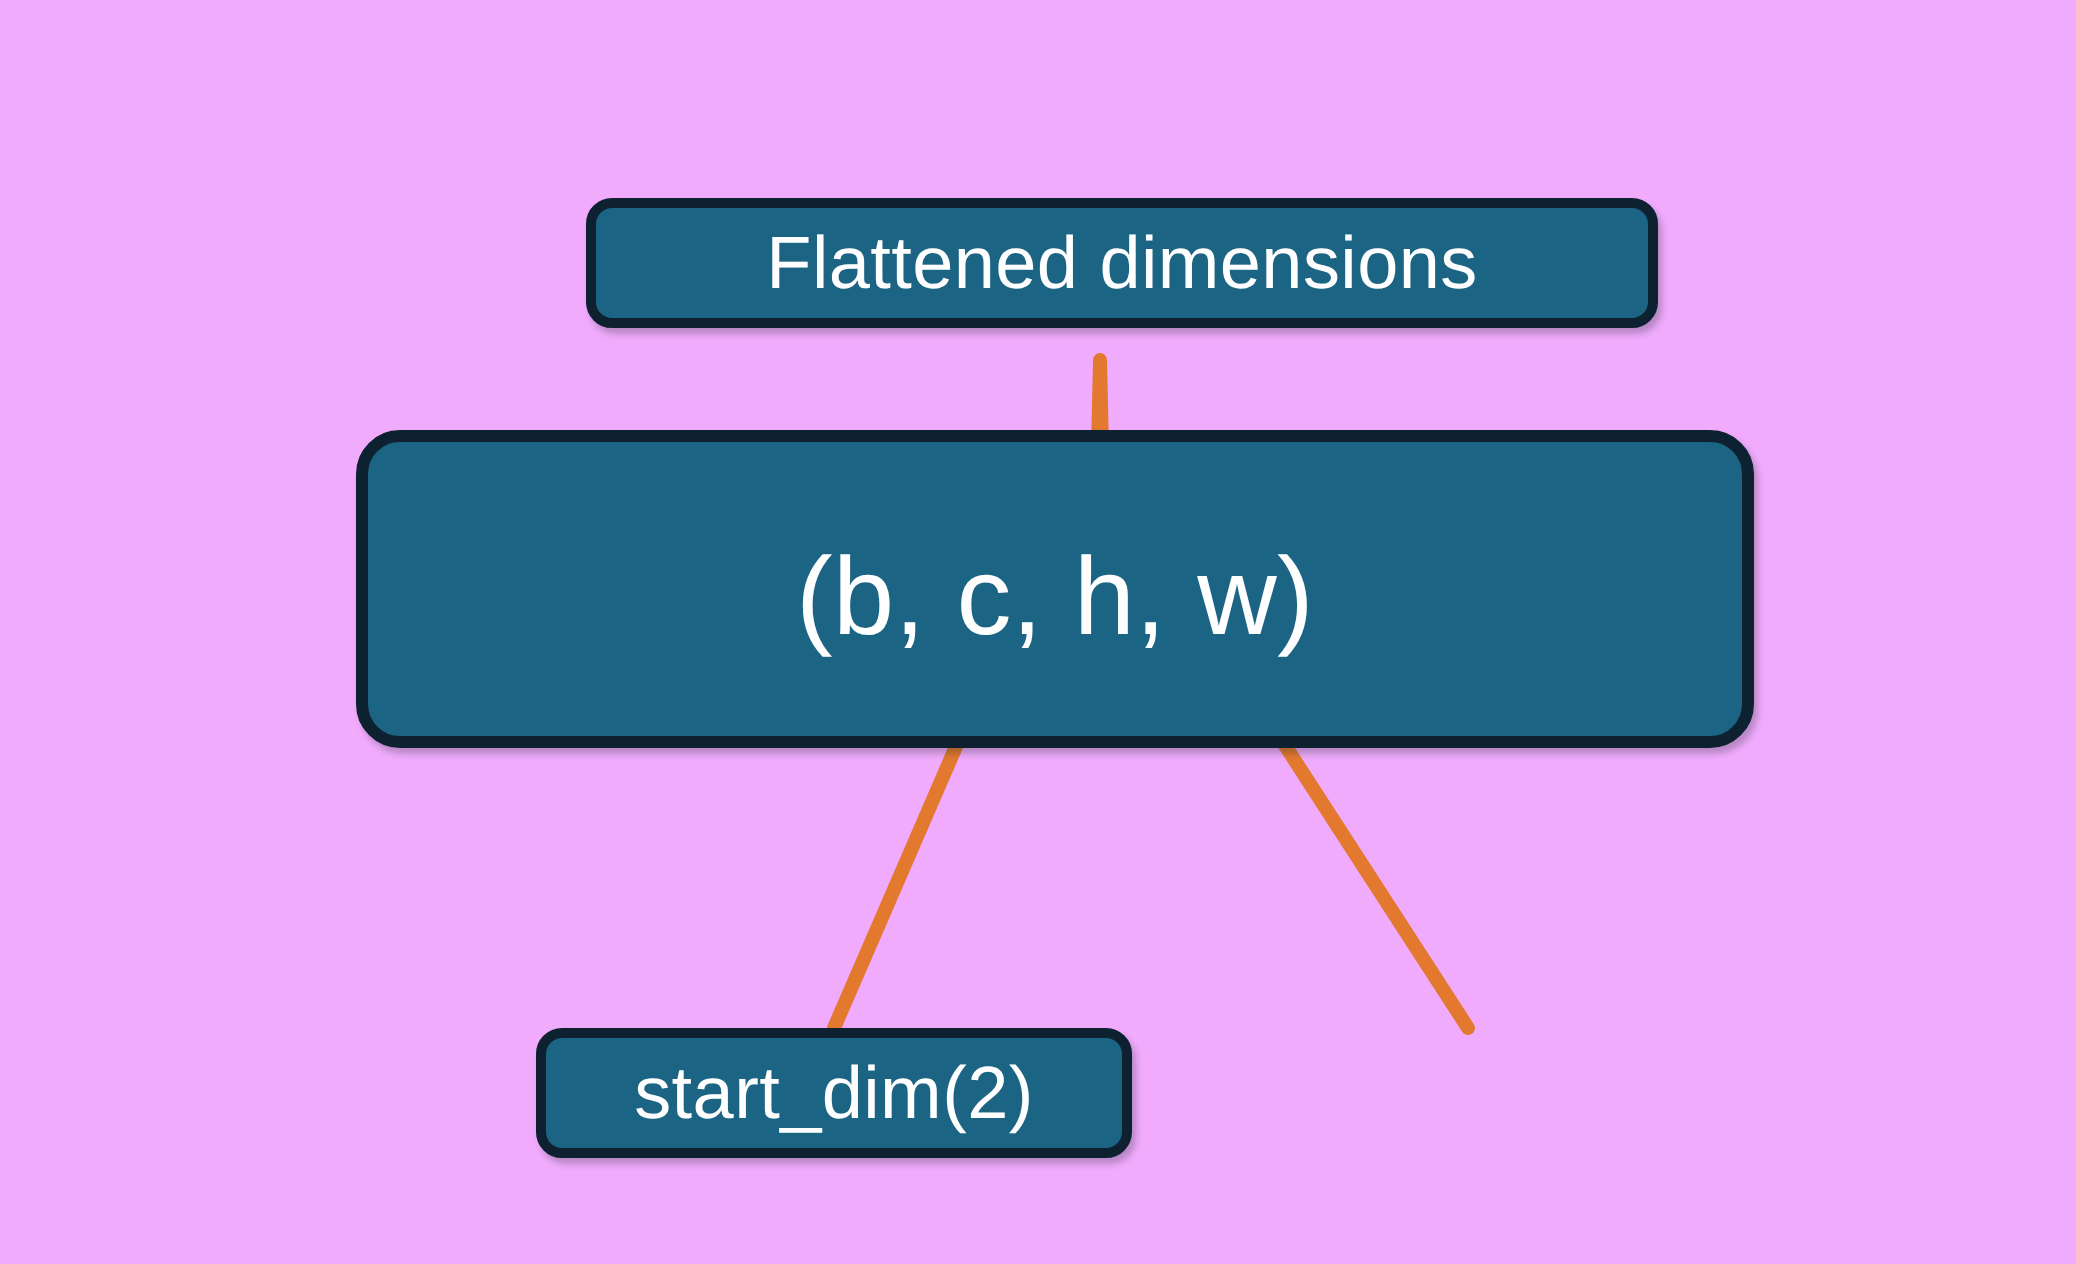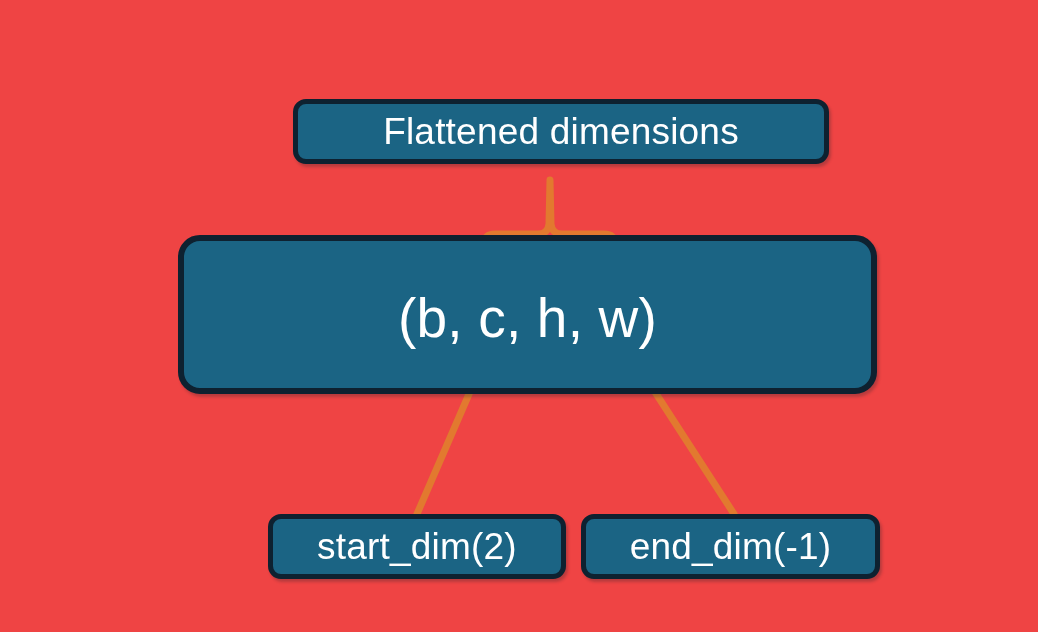--- a/index.html
+++ b/index.html
@@ -8,21 +8,21 @@
     padding: 0;
     background: #ffffff;
   }
   body {
     font-family: "Liberation Sans", sans-serif;
   }
   #canvas {
     position: relative;
     width: 1038px;
     height: 632px;
-    background: #ef4444;
+    background: #f0abfc;
     overflow: hidden;
   }
   .svg-layer {
     position: absolute;
     left: 0;
     top: 0;
     width: 1038px;
     height: 632px;
   }
   .node-layer {
@@ -65,21 +65,20 @@
   #node-flattened .node-label { font-size: 37px; }
 
   
   #node-shape {
     left: 178px;
     top: 215px;
     width: 699px;
     height: 159px;
     border-radius: 22px;
     border-width: 6px;
-    margin-top: 20px;
   }
   #node-shape .node-label {
     font-size: 55px;
     transform: translateY(4px);
   }
 
   
   #node-start-dim {
     left: 268px;
     top: 514px;
@@ -137,18 +136,15 @@
     </div>
 
     <div class="node" id="node-shape">
       <span class="node-label">(b, c, h, w)</span>
     </div>
 
     <div class="node" id="node-start-dim">
       <span class="node-label">start_dim(2)</span>
     </div>
 
-    <div class="node" id="node-end-dim">
-      <span class="node-label">end_dim(-1)</span>
-    </div>
 
   </div>
 </div>
 
 </body></html>

